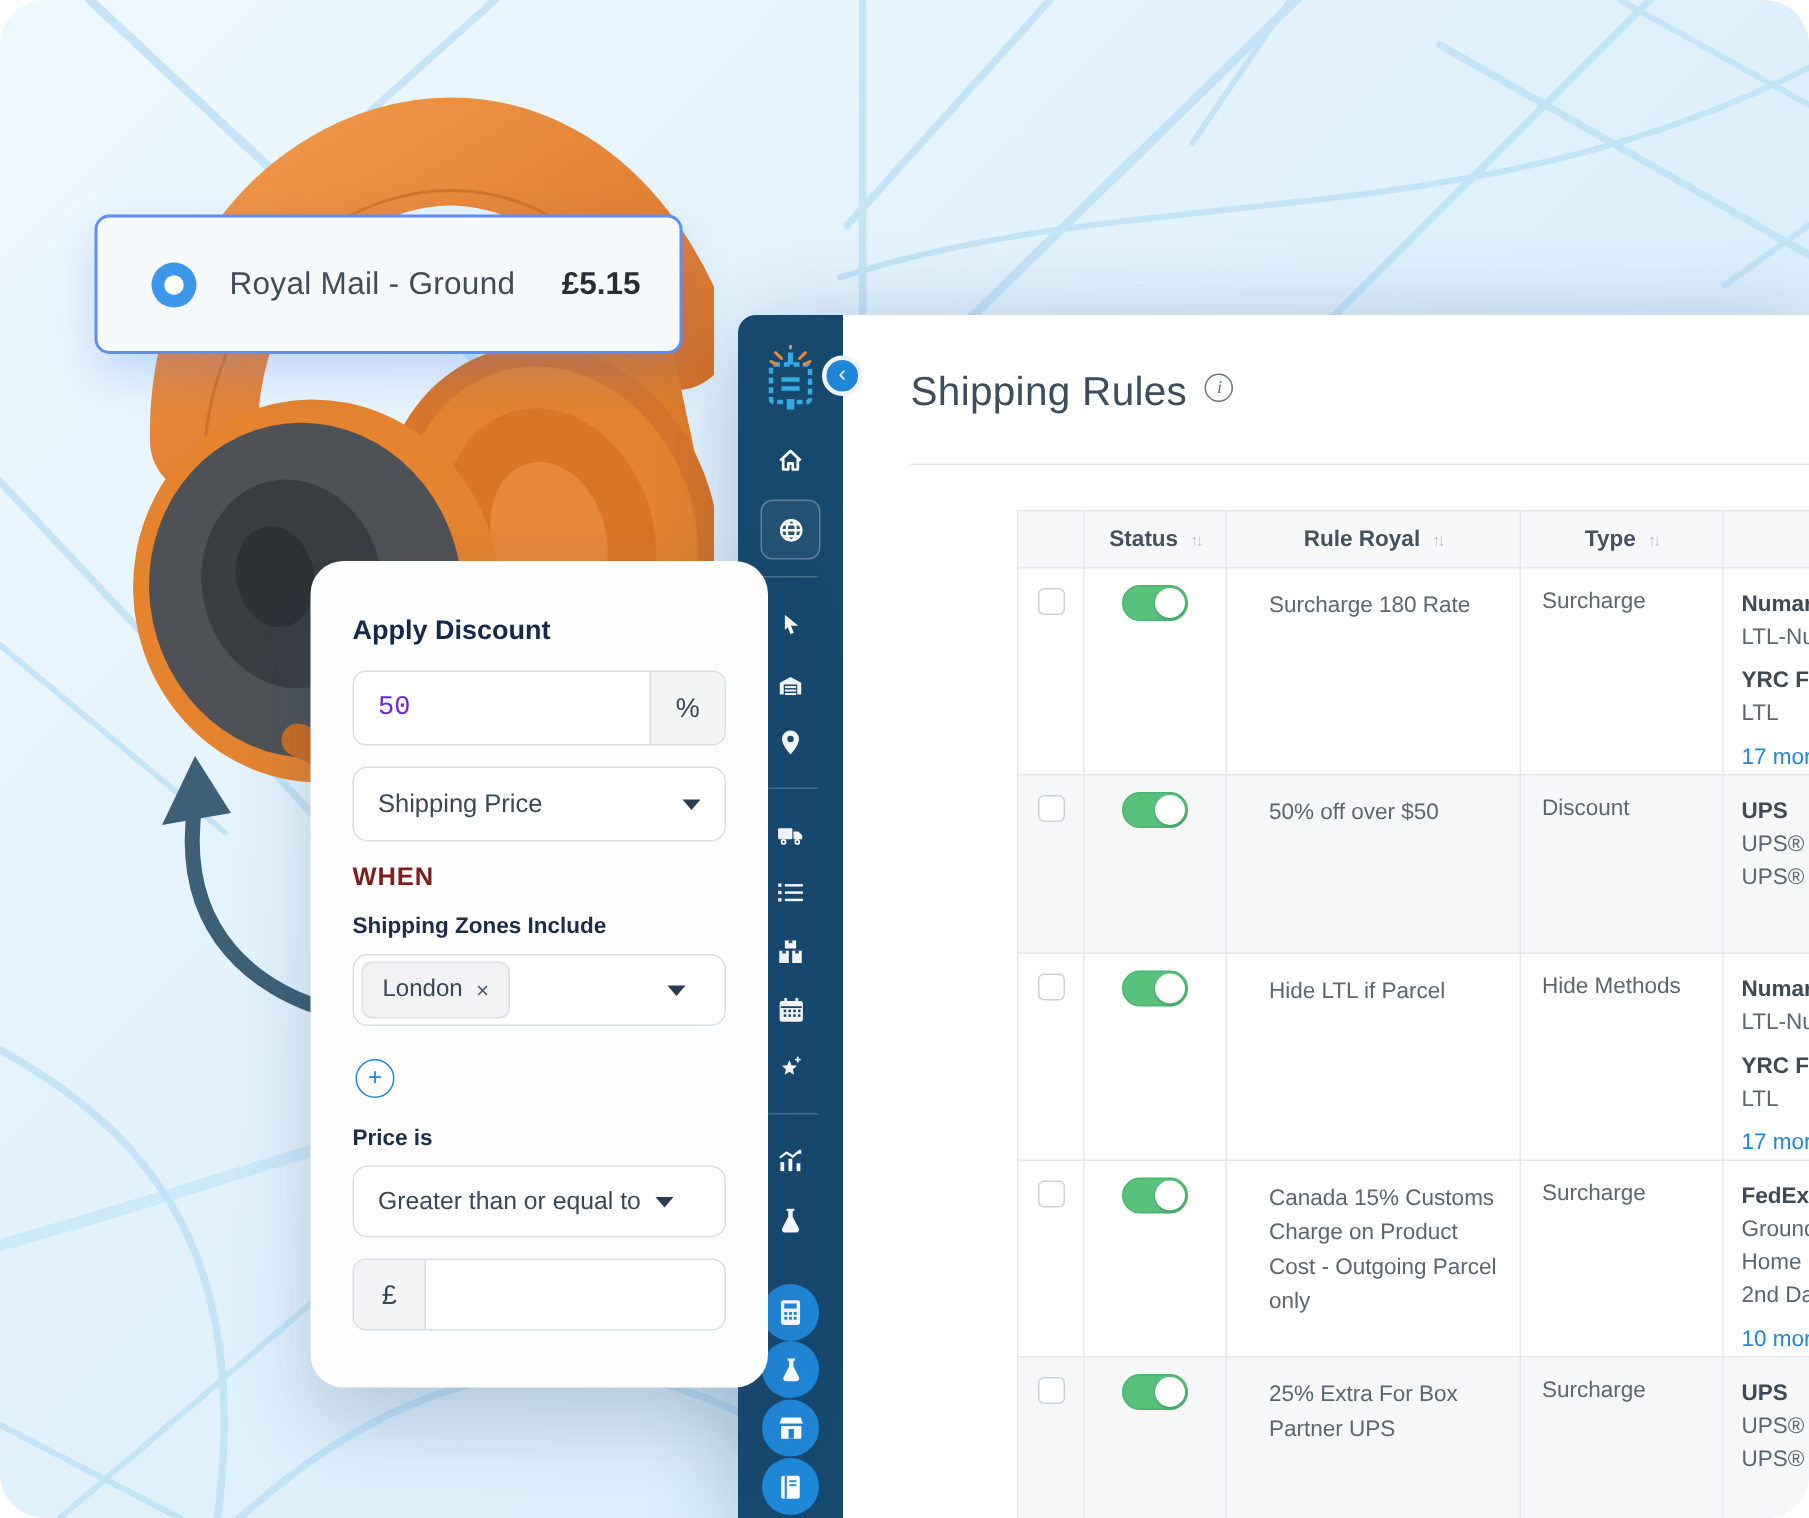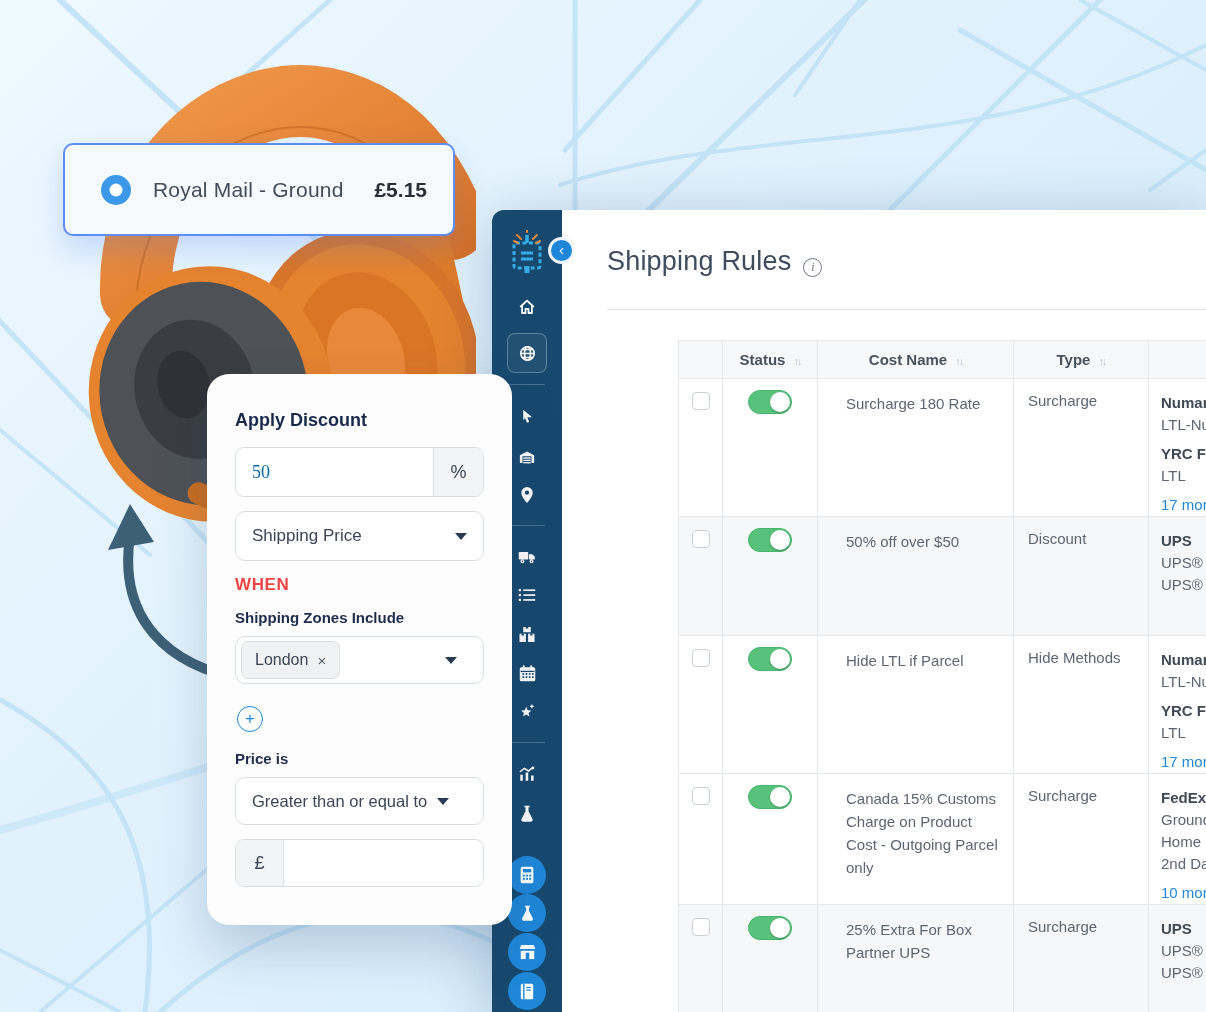--- a/index.html
+++ b/index.html
@@ -1,19 +1,19 @@
 <!DOCTYPE html>
 <html><head>
 <meta charset="utf-8">
 <style>
   * { margin:0; padding:0; box-sizing:border-box; }
   html,body { width:1206px; height:1012px; overflow:hidden;
     font-family:"Liberation Sans", sans-serif; }
   .stage { position:relative; width:1206px; height:1012px; overflow:hidden;
-    background:linear-gradient(135deg,#eef8ff 0%,#ddf0fc 55%,#d3ebfa 100%); }
+    background:linear-gradient(135deg,#eef8ff 0%,#ddf0fc 55%,#d3ebfa 100%);border-radius:30px; }
   .map-bg { position:absolute; inset:0; }
 
   
   .headphones { position:absolute; left:36px; top:-6px; }
 
   
   .ship-card { position:absolute; left:63px; top:143px; width:392px; height:93px;
     background:#f7fafc; border:2px solid #5f8df2; border-radius:10px;
     box-shadow:0 14px 30px rgba(59,110,230,.22); display:flex; align-items:center;
     padding:0 26px 0 36px; z-index:6; }
@@ -27,32 +27,32 @@
   
   .arrow { position:absolute; left:96px; top:498px; z-index:7; }
 
   
   .panel { position:absolute; left:207px; top:374px; width:305px; height:551px;
     background:#fdfdfd; border-radius:22px; z-index:8;
     box-shadow:0 24px 50px rgba(40,70,120,.22); padding:36px 28px 0 28px; }
   .panel h3 { font-size:18px; color:#17294b; margin-bottom:16px; }
   .in-row { display:flex; height:50px; border:1px solid #d9dee4; border-radius:9px;
     overflow:hidden; background:#fff; margin-bottom:14px; }
-  .in-row input { flex:1; border:0; outline:none; font-size:18px; color:#0369a1;
-    padding:0 16px; font-family:Liberation Serif, serif; background:transparent; min-width:0; }
+  .in-row input { flex:1; border:0; outline:none; font-size:18px; color:#6d28d9;
+    padding:0 16px; font-family:Liberation Mono, monospace; background:transparent; min-width:0; }
   .suffix,.prefix { width:50px; background:#f2f4f5; display:flex; align-items:center;
     justify-content:center; font-size:18px; color:#3a4656; }
   .suffix { border-left:1px solid #d9dee4; }
   .prefix { border-right:1px solid #d9dee4; }
   .select { height:50px; border:1px solid #d9dee4; border-radius:10px; background:#fff;
     display:flex; align-items:center; padding:0 16px; font-size:17px; color:#3a4656;
     margin-bottom:14px; cursor:pointer; }
   .caret { margin-left:auto; width:0; height:0; border-left:6px solid transparent;
     border-right:6px solid transparent; border-top:7px solid #2b3b50; }
-  .when { color:#ef4444; font-size:17px; font-weight:bold; letter-spacing:.6px;
+  .when { color:#7f1d1d; font-size:17px; font-weight:bold; letter-spacing:.6px;
     margin:10px 0 14px; }
   .sublabel { font-size:15px; font-weight:bold; color:#1d2c4c; margin-bottom:10px; }
   .zone-select { height:48px; padding:0 26px 0 5px; }
   .chip { display:flex; align-items:center; gap:9px; background:#f1f2f3;
     border:1px solid #dcdfe3; border-radius:7px; height:38px; padding:0 13px;
     font-size:16px; color:#3a4656; }
   .chip .x { color:#55606e; font-size:15px; cursor:pointer; }
   .plus-btn { width:26px; height:26px; border-radius:50%; border:1.6px solid #1e88d8;
     color:#1e88d8; background:#fff; font-size:16px; line-height:22px; text-align:center;
     margin:8px 0 18px 2px; cursor:pointer; }
@@ -74,21 +74,21 @@
   .circ { width:38px; height:38px; border-radius:50%; background:#1f87d8; display:flex;
     align-items:center; justify-content:center; }
   .collapse { position:absolute; left:548px; top:237px; width:27px; height:27px;
     border-radius:50%; background:#1f87d8; border:3px solid #eef4f9; z-index:9;
     color:#fff; display:flex; align-items:center; justify-content:center;
     font-size:15px; line-height:1; cursor:pointer; }
   .collapse span { margin-top:-2px; }
 
   
   .main { flex:1; background:#fff; position:relative; overflow:hidden; }
-  .page-title-row { display:flex; align-items:flex-end; gap:12px; margin:36px 0 0 45px; }
+  .page-title-row { display:flex; align-items:flex-start; gap:12px; margin:36px 0 0 45px; }
   .page-title { font-size:27px; color:#3d4d5d; font-weight:500; letter-spacing:.2px; }
   .info-i { width:19px; height:19px; border-radius:50%; border:1.5px solid #697684;
     color:#697684; font-size:12px; display:flex; align-items:center; justify-content:center;
     font-family:"Liberation Serif",serif; font-style:italic; margin-top:3px; }
   .hr { border-top:1px solid #e3e7ea; margin:32px 0 0 45px; }
 
   table.rules { position:absolute; left:116px; top:130px; border-collapse:collapse;
     table-layout:fixed; width:800px; }
   .rules th, .rules td { border:1px solid #e4e8ec; vertical-align:top; }
   .rules thead th { height:38px; background:#f7f8fa; font-size:15px; font-weight:600;
@@ -362,21 +362,21 @@
             <col class="col-cb">
             <col class="col-st">
             <col class="col-rn">
             <col class="col-ty">
             <col class="col-sm">
           </colgroup>
         <thead>
           <tr>
             <th></th>
             <th><span>Status</span><span class="sort">↑↓</span></th>
-            <th><span>Cost Name</span><span class="sort">↑↓</span></th>
+            <th><span>Rule Royal</span><span class="sort">↑↓</span></th>
             <th><span>Type</span><span class="sort">↑↓</span></th>
             <th></th>
           </tr>
         </thead>
         <tbody id="rules-body">
             <tr>
               <td class="c-cb"><span class="cb"></span></td>
               <td class="c-st"><span class="toggle"></span></td>
               <td class="c-rn">Surcharge 180 Rate</td>
               <td class="c-ty">Surcharge</td>

